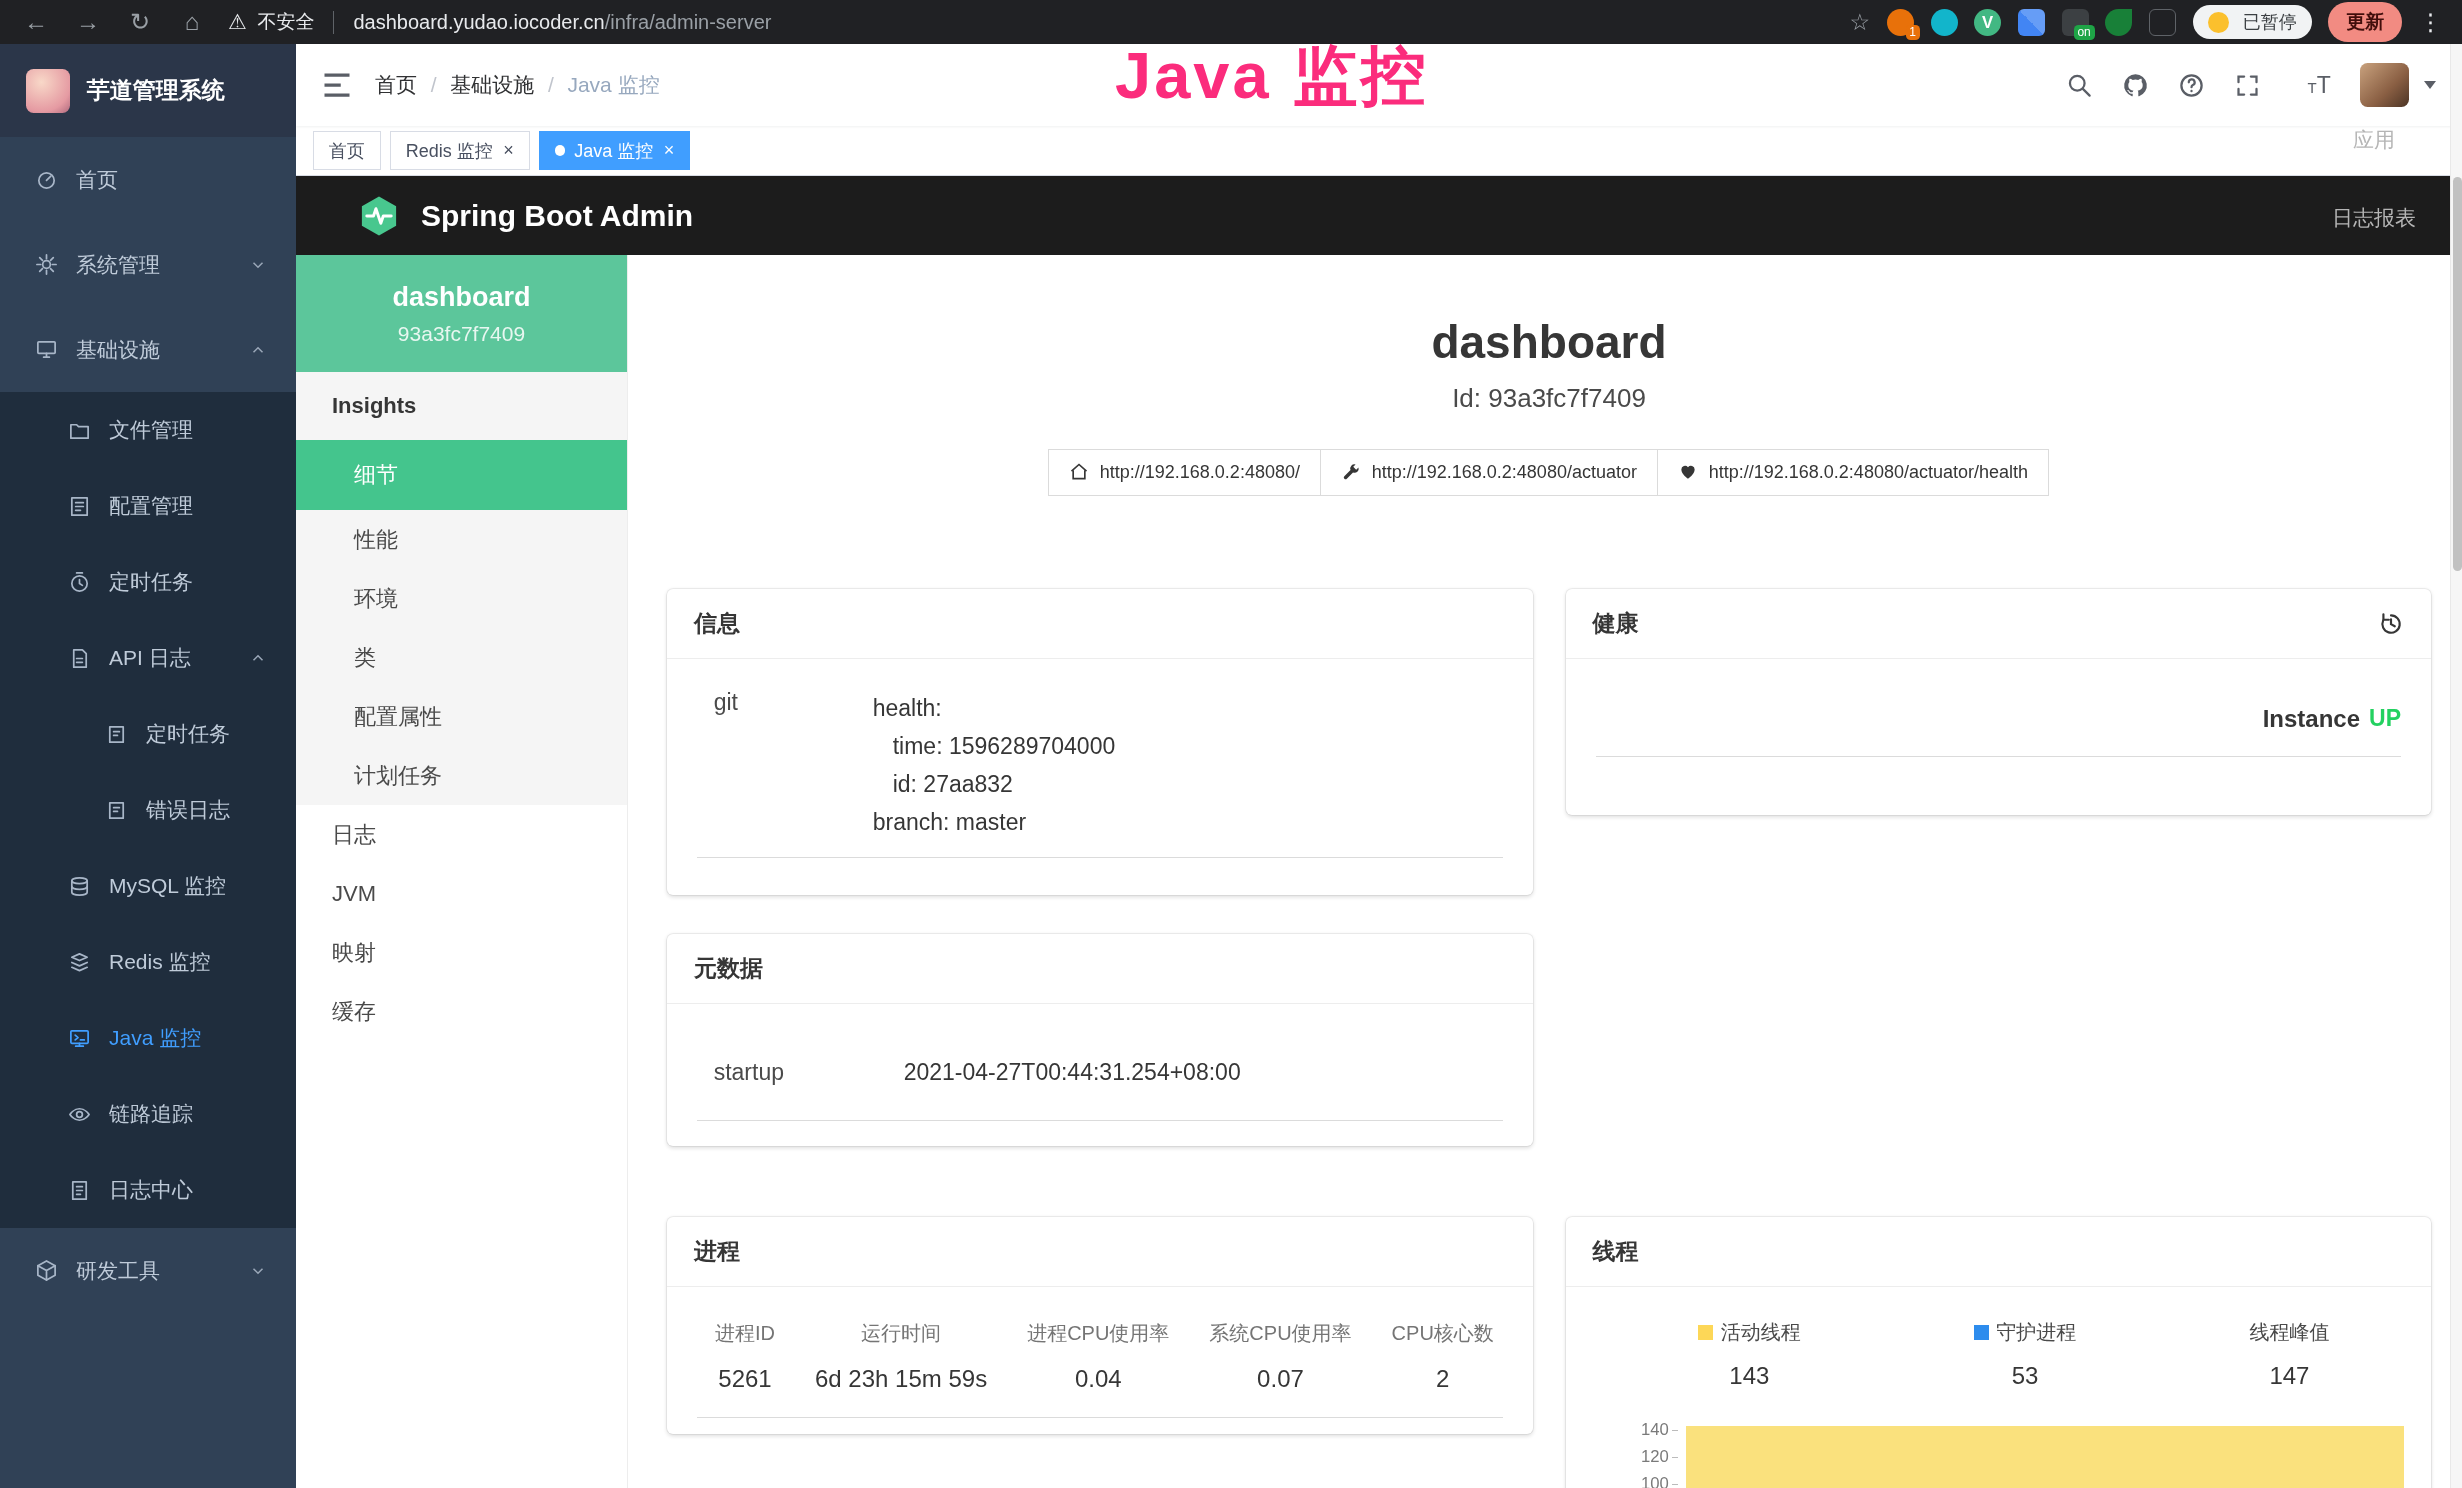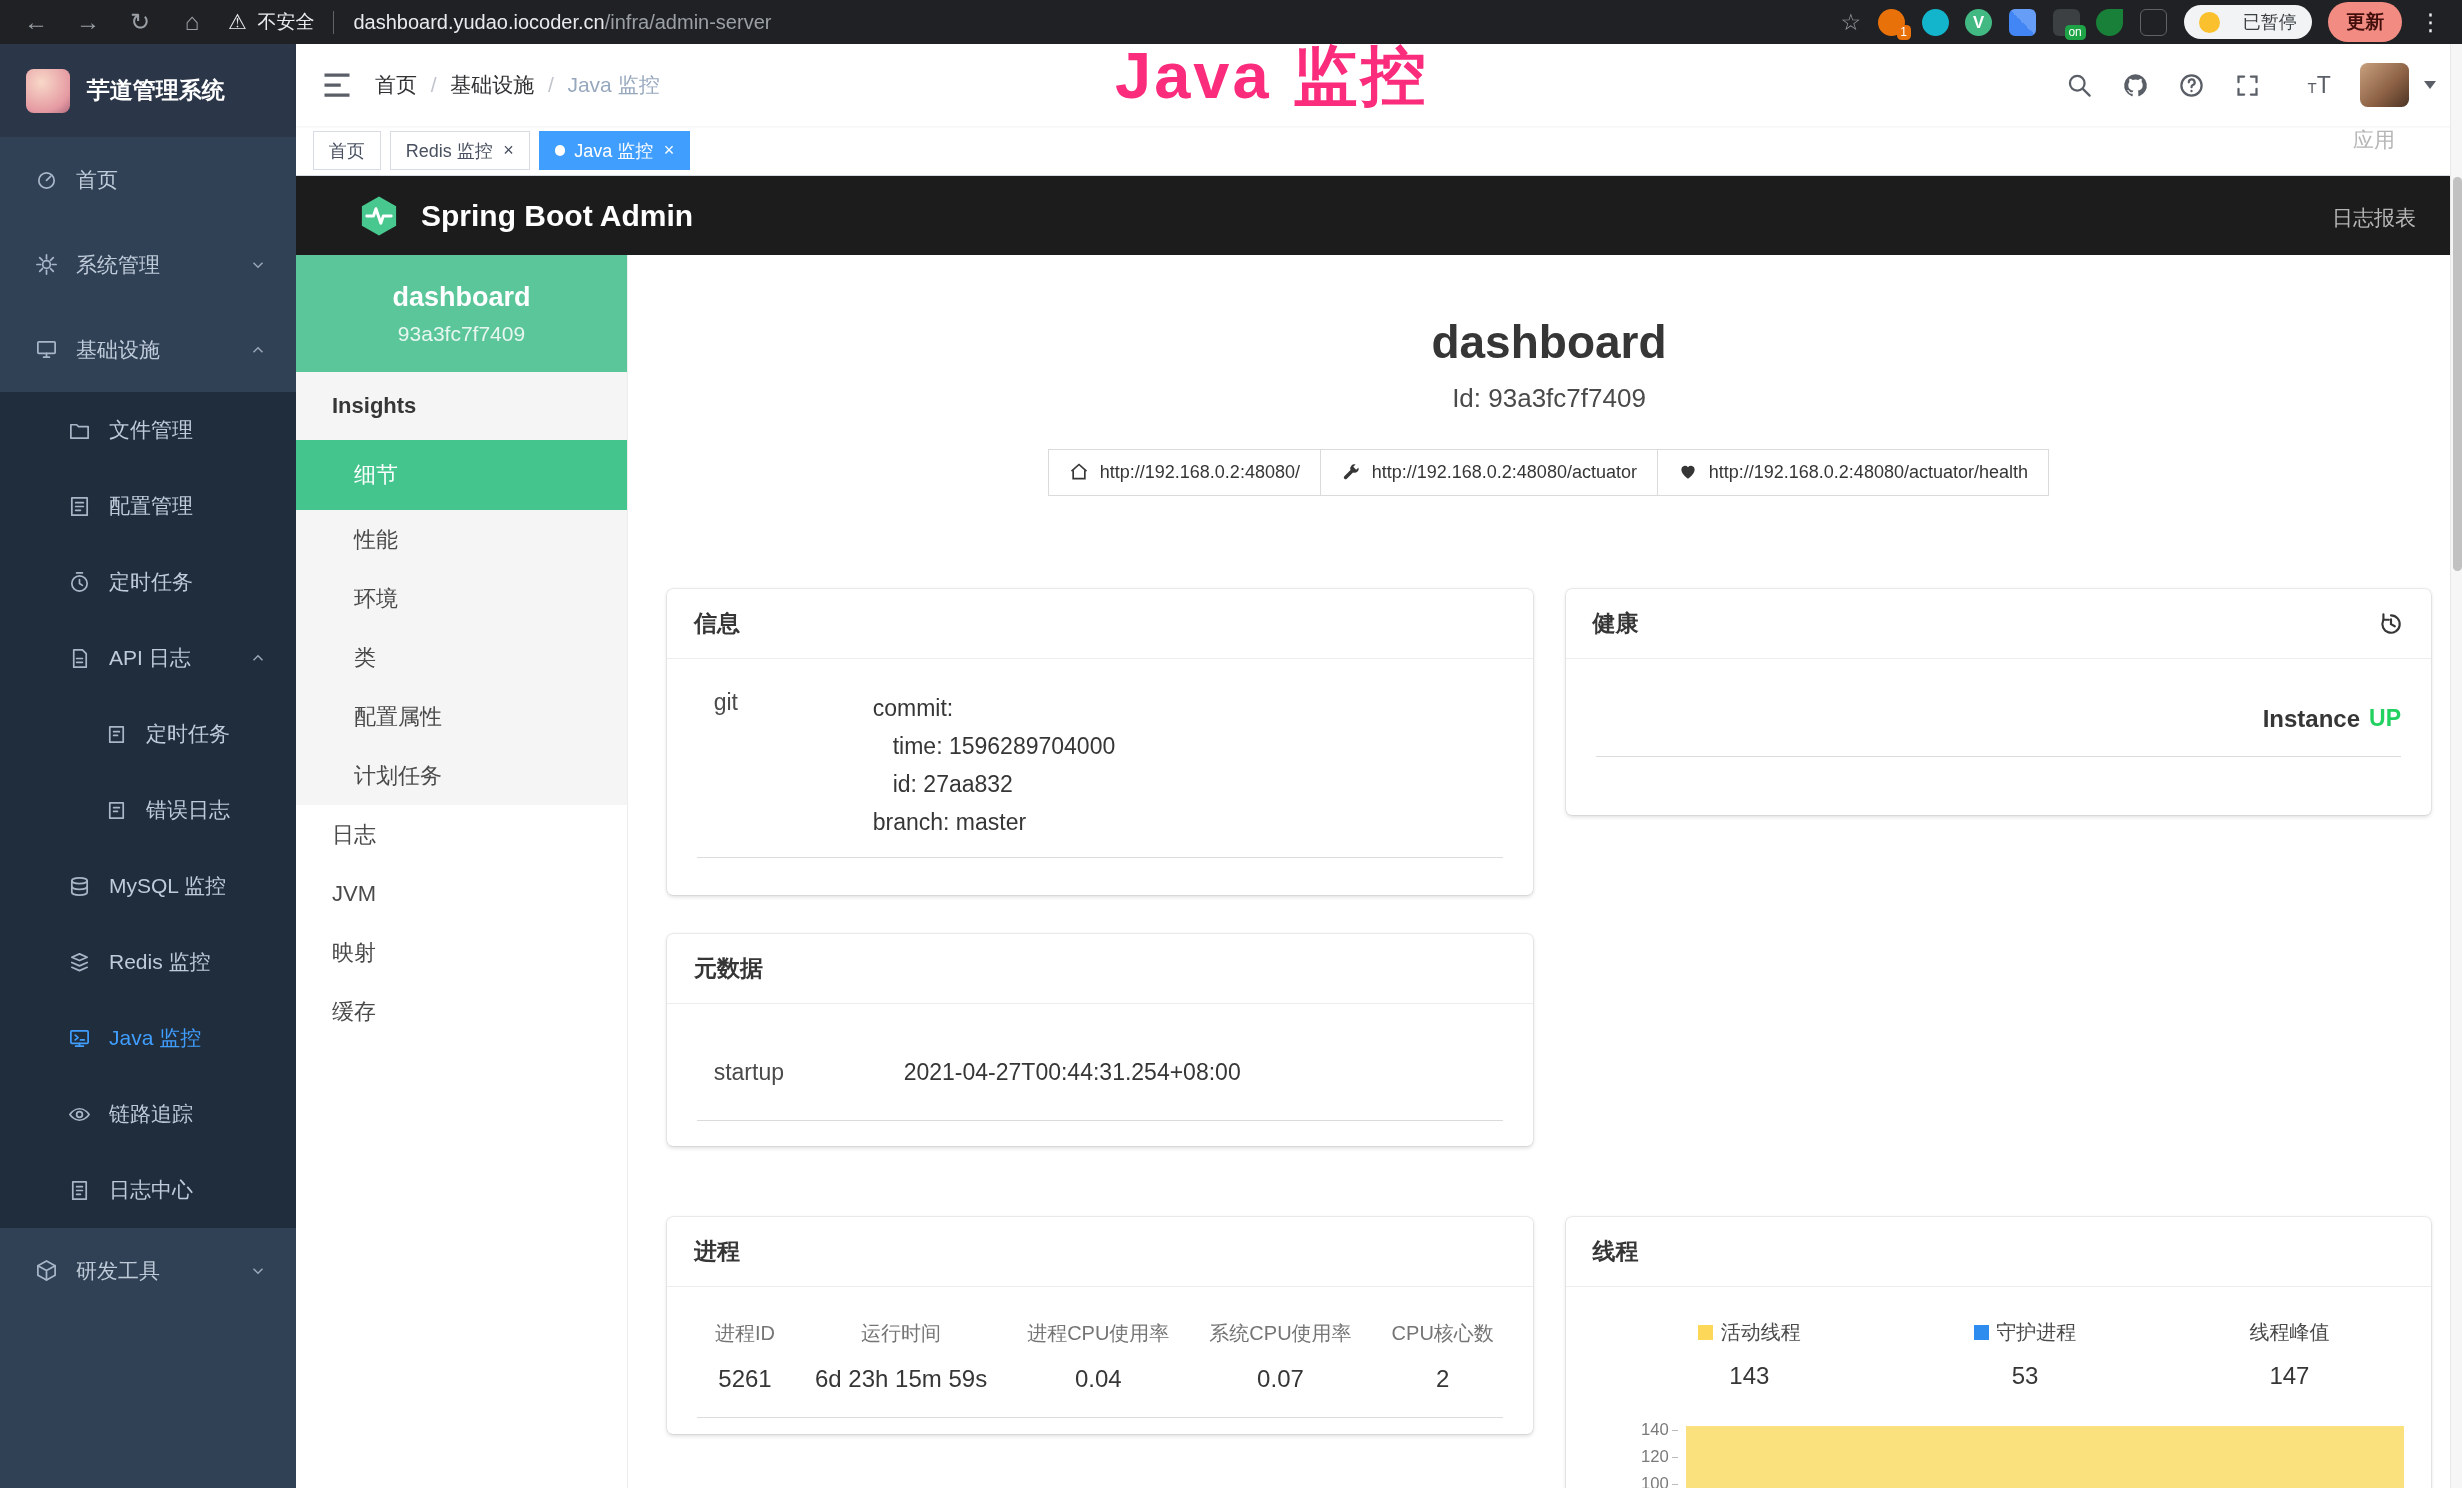--- a/index.html
+++ b/index.html
@@ -20,21 +20,21 @@
   .ext { width:27px; height:27px; border-radius:6px; position:relative; display:inline-block; }
   .ext .badge { position:absolute; right:-6px; bottom:-4.6px; background:#e8710a; color:#fff; font-size:12px; border-radius:4.6px; padding:0.8px 3.8px; }
   .ext .badge.green { background:#1ea446; }
   .ext.c1 { background:#e8710a; border-radius:50%; }
   .ext.c2 { background:#12b5cb; border-radius:50%; }
   .ext.c3 { background:#42b883; border-radius:50%; color:#fff; font-size:16.7px; text-align:center; line-height:27px; font-weight:bold; }
   .ext.c4 { background:linear-gradient(45deg,#4285f4 50%,#669df6 50%); }
   .ext.c5 { background:#3c4043; }
   .ext.c6 { background:#188038; border-radius:50% 0 50% 50%; }
   .ext.c7 { background:#202124; border:1.5px solid #5f6368; }
-  .paused { display:flex; align-items:center; gap:23px; background:#f1f3f4; color:#3c4043; border-radius:758px; padding:5.3px 15px; font-size:18px; }
+  .paused { display:flex; align-items:center; gap:14px; background:#f1f3f4; color:#3c4043; border-radius:758px; padding:5.3px 15px; font-size:18px; }
   .paused .face { width:21px; height:21px; border-radius:50%; background:#fbc02d; }
   .updatebtn { background:#f28b82; color:#410e0b; border-radius:758px; padding:6.8px 18px; font-size:19px; font-weight:bold; }
   .dots { font-size:23px; color:#e8eaed; }
 
   
   .app { display:flex; height:1445px; }
 
   
   .sidebar { width:296px; flex-shrink:0; background:#304156; overflow:hidden; }
   .logo-row { height:93px; display:flex; align-items:center; gap:16.7px; padding-left:26px; background:#2b3649; }
@@ -438,21 +438,21 @@
 
               <div class="col">
                 <section class="card info">
                   <div class="card-h">
                       <span>信息</span>
                     </div>
                   <div class="card-b">
                     <div class="kvrow">
                       <span class="k">git</span>
                       <div class="v">
-                        <div>commit:</div>
+                        <div>health:</div>
                         <div class="ind">time: 1596289704000</div>
                         <div class="ind">id: 27aa832</div>
                         <div>branch: master</div>
                       </div>
                     </div>
                   </div>
                 </section>
 
                 <section class="card meta">
                   <div class="card-h">

